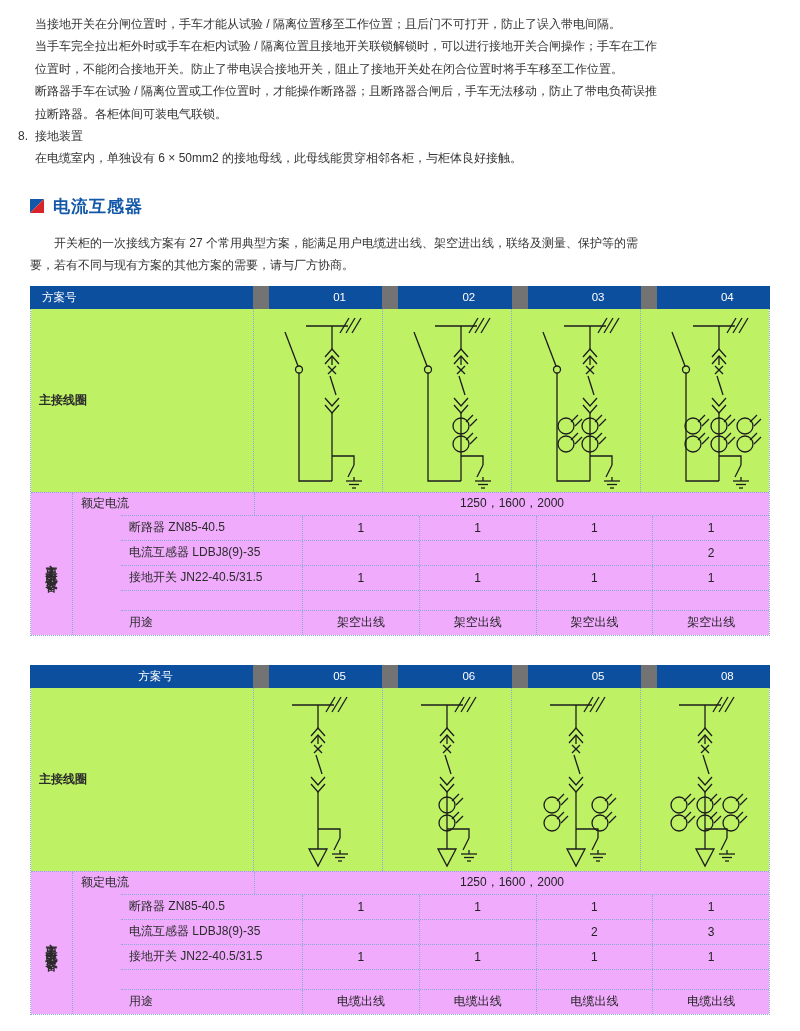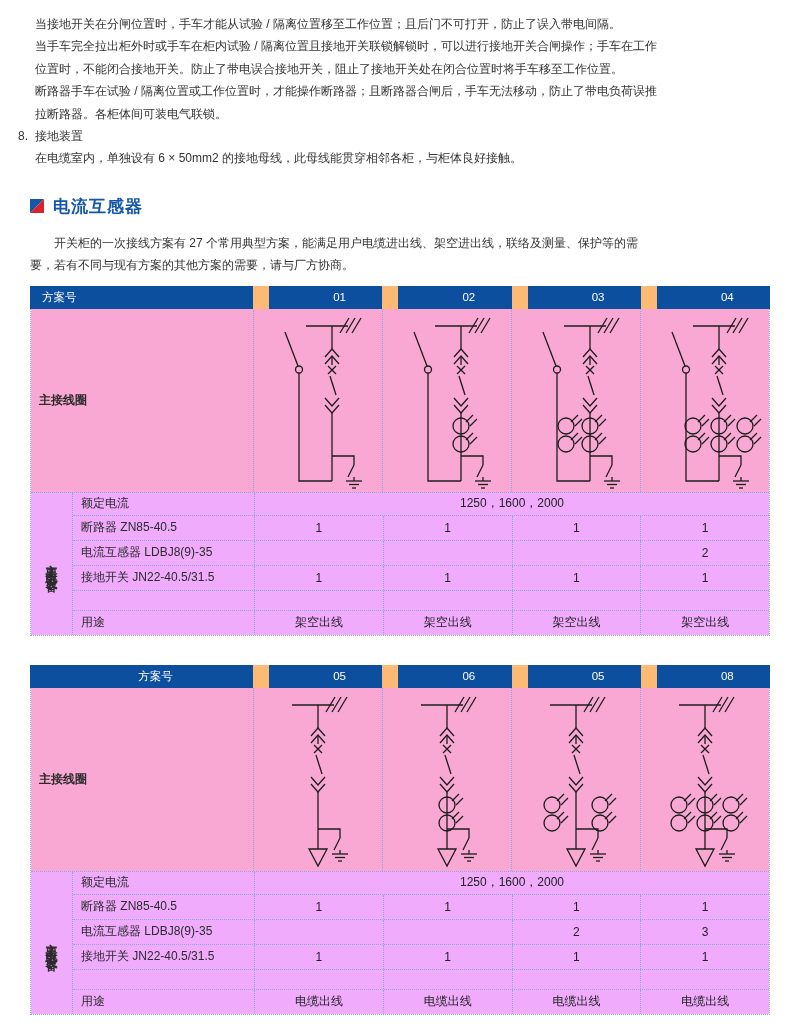--- a/index.html
+++ b/index.html
@@ -23,40 +23,40 @@
     border-top:14px solid #1358a8;border-right:14px solid transparent;}
   .title-icon .tri-red{position:absolute;left:0;top:0;width:0;height:0;
     border-bottom:14px solid #d8232a;border-left:14px solid transparent;}
   .section-title-row h2{margin:0;font-size:17px;font-weight:bold;color:#1358a8;letter-spacing:1px;}
 
   .intro{margin:14px 30px 0 30px;line-height:22.4px;text-indent:2em;}
 
   
   .plan-table{width:740px;margin:9px 0 0 30px;}
   .plan-table.second{margin-top:29px;}
-  .thead{display:grid;grid-template-columns:223px repeat(4,1fr);gap:16px;background:#fdba74;}
+  .thead{display:grid;grid-template-columns:223px repeat(4,1fr);gap:16px;background:#737373;}
   .th{background:#0d4f9f;color:#fff;height:23px;line-height:23px;font-size:11.5px;
       text-align:center;padding-left:28px;}
   .th.left{text-align:left;padding-left:12px;}
   .tbody{border:1px dotted #8ba9d9;border-top:none;}
 
-  .diagram-row{display:grid;grid-template-columns:222px repeat(4,1fr);background:#f9a8d4;}
+  .diagram-row{display:grid;grid-template-columns:222px repeat(4,1fr);background:#bef264;}
   .dcell{height:183px;display:flex;align-items:center;justify-content:center;}
   .dcell.dlabel{justify-content:flex-start;padding-left:8px;font-weight:bold;color:#2b2b2b;}
   .diagram-row > div + div{border-left:1px dotted #8ba9d9;}
   .dcell svg{display:block;}
 
   .spec{display:grid;grid-template-columns:42px 1fr;background:#f0abfc;border-top:1px dotted #8ba9d9;}
   .vlabel-cell{display:flex;align-items:center;justify-content:center;border-right:1px dotted #8ba9d9;}
   .vlabel{writing-mode:vertical-lr;text-orientation:upright;letter-spacing:3px;
           font-weight:bold;color:#2b2b2b;font-size:12px;line-height:1;}
   .srow{display:grid;grid-template-columns:181px repeat(4,1fr);align-items:center;height:24px;}
   .srow.h-rated{height:22px;}
   .srow.h-empty{height:19px;}
-  .srow + .srow{border-top:1px dotted #8ba9d9;}
+  .srow + .srow{border-top:1px dotted #8ba9d9;margin-left:48px;}
   .srow > div + div{border-left:1px dotted #8ba9d9;}
   .srow > div{height:100%;display:flex;align-items:center;}
   .rlabel{padding-left:8px;color:#2b2b2b;}
   .val{justify-content:center;color:#222;}
   .span4{grid-column:2/6;justify-content:center;color:#222;}
 </style>
 </head>
 <body>
 
 <div class="page">

